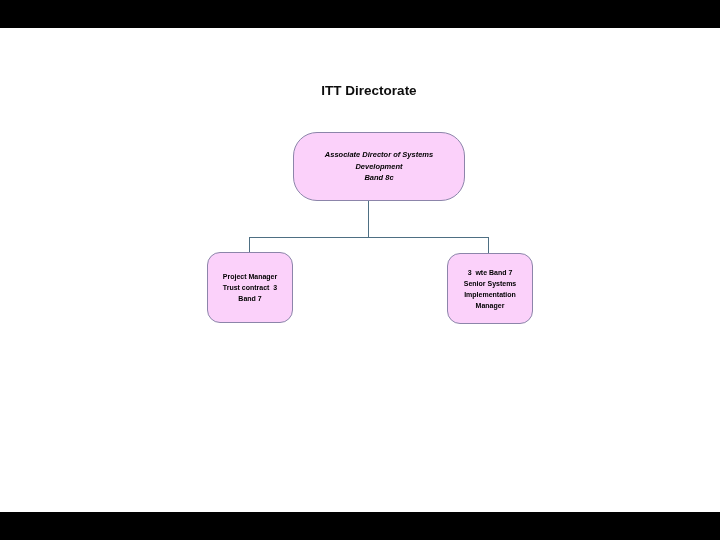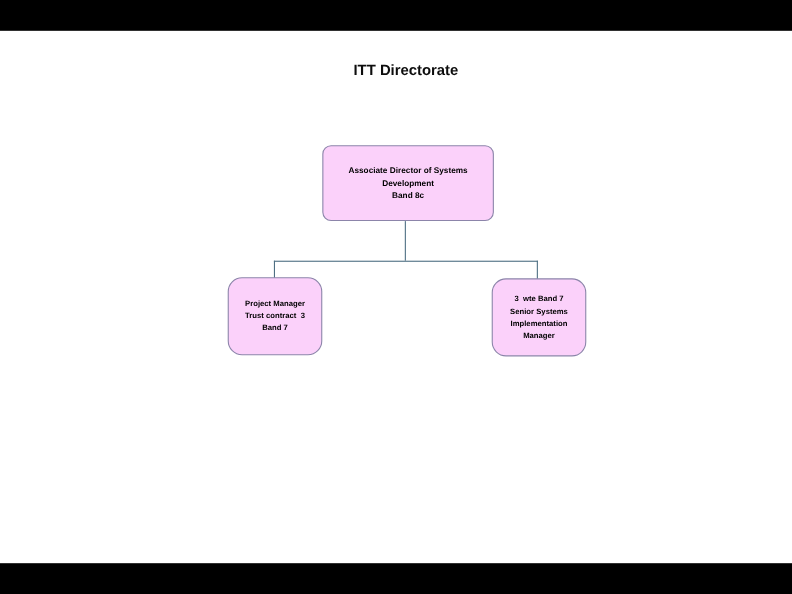--- a/index.html
+++ b/index.html
@@ -21,21 +21,21 @@
     width: 720px;
     height: 28px;
     background: #000000;
   }
   .letterbox.top { top: 0; }
   .letterbox.bottom { bottom: 0; }
 
   .slide-title {
     position: absolute;
     left: 169px;
-    top: 55px;
+    top: 82px;
     width: 400px;
     text-align: center;
     font-weight: bold;
     font-size: 13.5px;
     line-height: 17px;
     color: #0d0d0d;
   }
   .slide-title .line { display: block; }
 
   .node {
@@ -48,25 +48,26 @@
     align-items: center;
     justify-content: center;
     text-align: center;
     font-weight: bold;
     color: #000000;
     white-space: pre-wrap;
   }
   .node-root {
     left: 293px;
     top: 132px;
-    width: 156px;
+    width: 172px;
     height: 69px;
-    border-radius: 8px;
+    border-radius: 24px;
     font-size: 7.5px;
     line-height: 11.5px;
+    font-style: italic;
   }
   .node-left {
     left: 207px;
     top: 252px;
     width: 86px;
     height: 71px;
     border-radius: 13px;
     font-size: 7px;
     line-height: 11px;
   }

